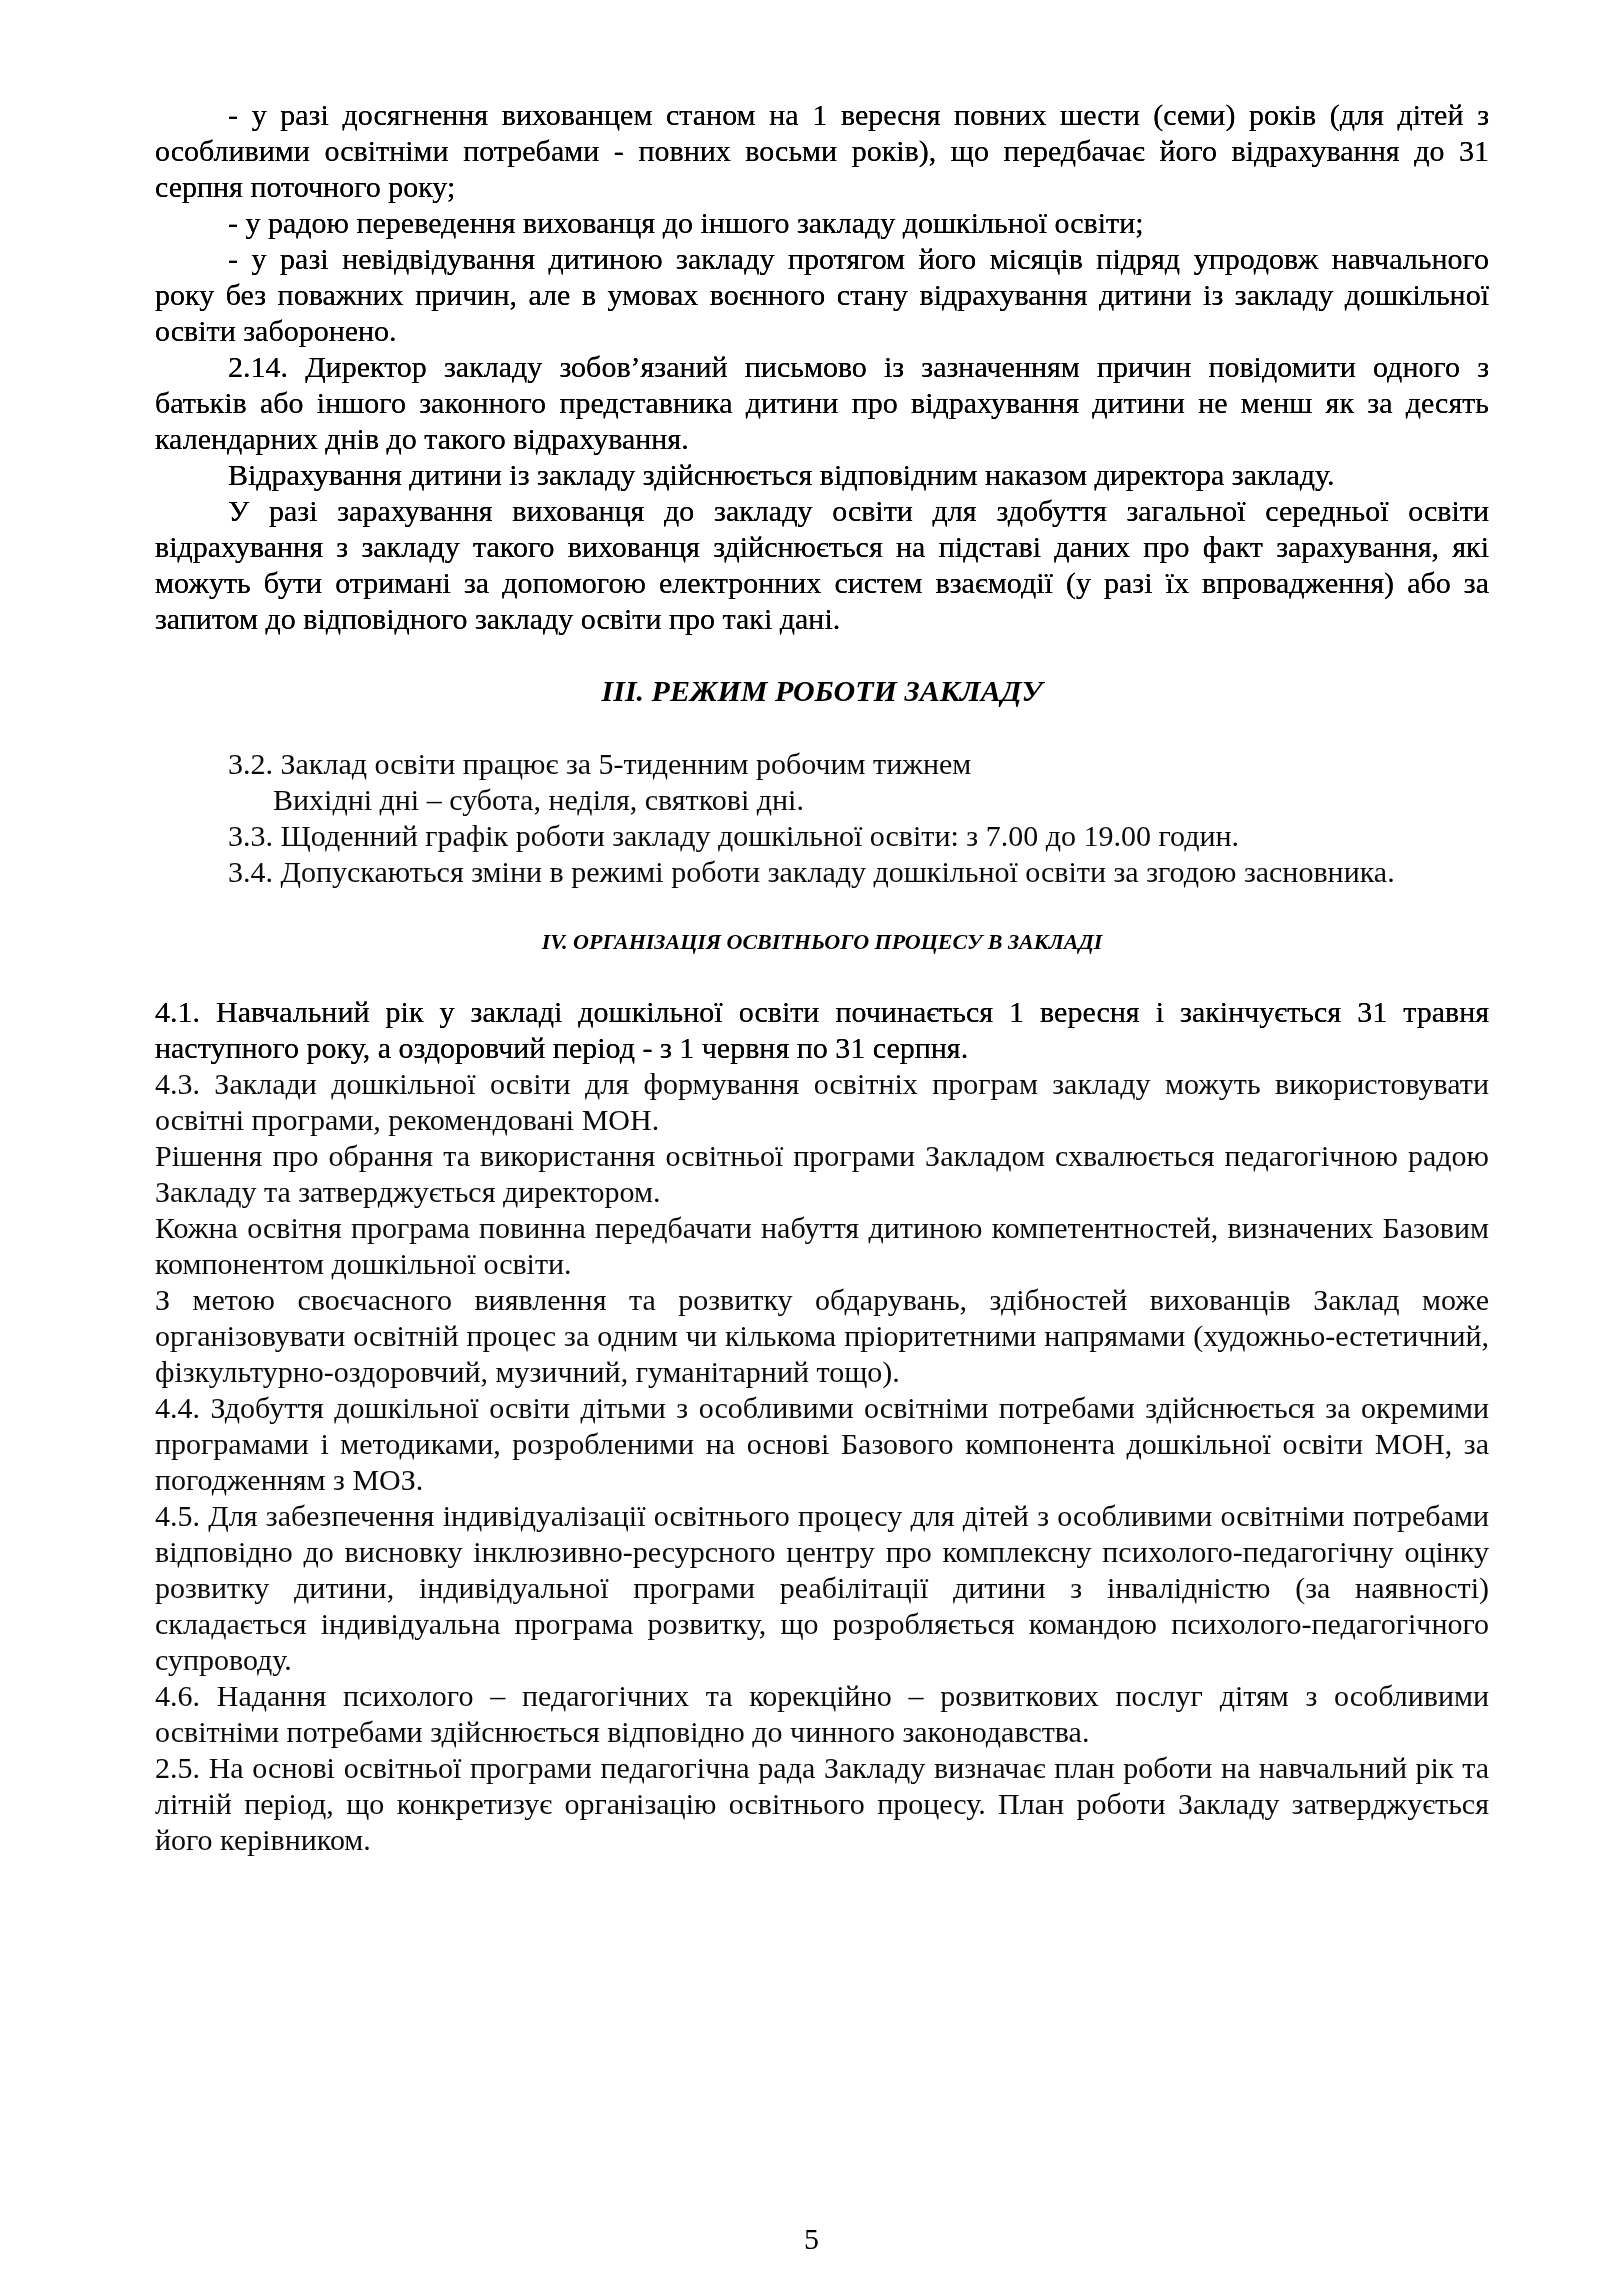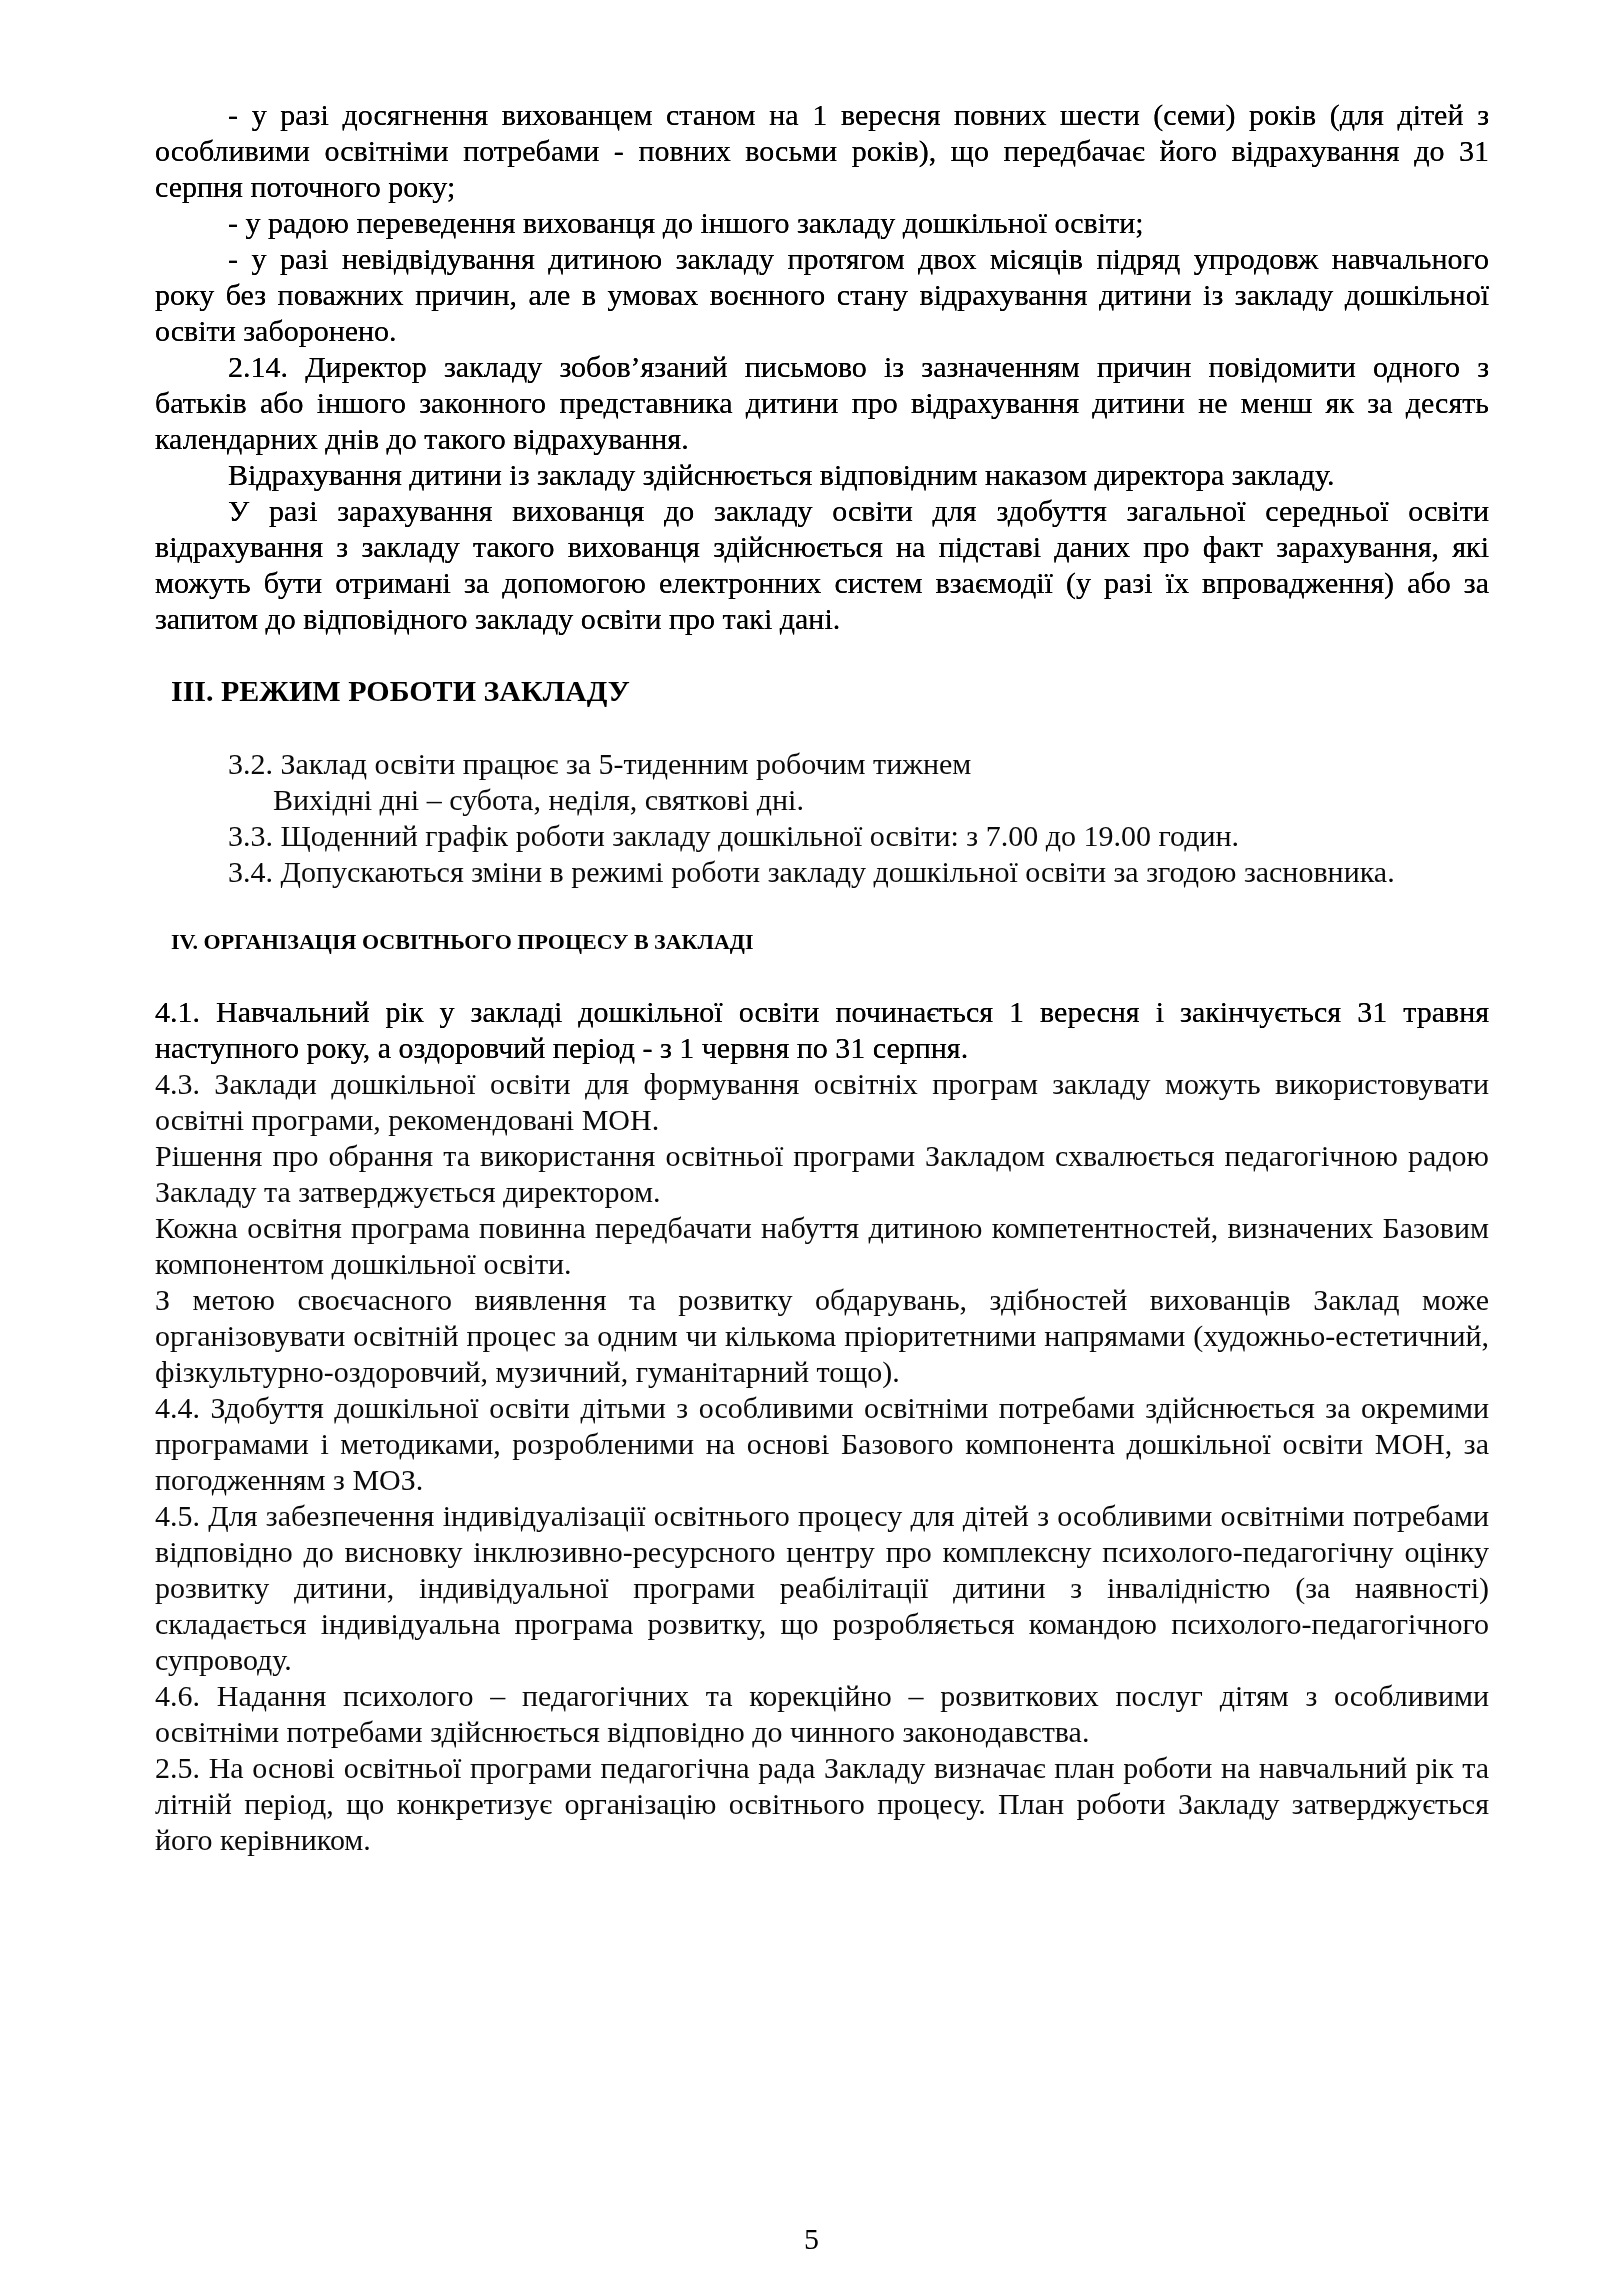--- a/index.html
+++ b/index.html
@@ -6,35 +6,35 @@
   body { width: 1623px; height: 2295px; position: relative; overflow: hidden; }
   .page {
     position: absolute; left: 155px; top: 97px; width: 1334px;
     font-family: "Liberation Serif", serif; font-size: 30px; line-height: 36px;
     color: #0a0a0a;
   }
   .p { margin: 0; text-align: justify; text-align-last: left; }
   .ind { text-indent: 73px; }
   .ind-x { padding-left: 118px; }
   .dark { color: #000; text-shadow: 0 0 0.4px #000; }
-  .h { font-weight: bold; margin: 16px; color: #000; }
+  .h { font-weight: bold; text-align: center; margin: 0; color: #000; font-style: italic; }
   .h3 { margin-top: 36px; margin-bottom: 37px; }
   .h4 { margin-top: 34px; margin-bottom: 34px; }
   .pagenum {
     position: absolute; left: 0; width: 1623px; top: 2222px; text-align: center;
     font-family: "Liberation Serif", serif; font-size: 30px; color: #000;
   }
 </style>
 </head>
 <body>
 
 <div class="page">
   <p class="p ind dark">- у разі досягнення вихованцем станом на 1 вересня повних шести (семи) років (для дітей з особливими освітніми потребами - повних восьми років), що передбачає його відрахування до 31 серпня поточного року;</p>
   <p class="p ind dark">- у радою переведення вихованця до іншого закладу дошкільної освіти;</p>
-  <p class="p ind dark">- у разі невідвідування дитиною закладу протягом двох місяців підряд упродовж навчального року без поважних причин, але в умовах воєнного стану відрахування дитини із закладу дошкільної освіти заборонено.</p>
+  <p class="p ind dark">- у разі невідвідування дитиною закладу протягом його місяців підряд упродовж навчального року без поважних причин, але в умовах воєнного стану відрахування дитини із закладу дошкільної освіти заборонено.</p>
   <p class="p ind dark">2.14. Директор закладу зобов’язаний письмово із зазначенням причин повідомити одного з батьків або іншого законного представника дитини про відрахування дитини не менш як за десять календарних днів до такого відрахування.</p>
   <p class="p ind dark">Відрахування дитини із закладу здійснюється відповідним наказом директора закладу.</p>
   <p class="p ind dark">У разі зарахування вихованця до закладу освіти для здобуття загальної середньої освіти відрахування з закладу такого вихованця здійснюється на підставі даних про факт зарахування, які можуть бути отримані за допомогою електронних систем взаємодії (у разі їх впровадження) або за запитом до відповідного закладу освіти про такі дані.</p>
 
   <h2 class="h h3" style="font-size:30px;">ІІІ.  РЕЖИМ РОБОТИ ЗАКЛАДУ</h2>
 
   <p class="p ind">3.2. Заклад освіти працює за 5-тиденним робочим тижнем</p>
   <p class="p ind-x">Вихідні  дні – субота,  неділя,  святкові  дні.</p>
   <p class="p ind">3.3. Щоденний графік роботи закладу дошкільної освіти: з 7.00 до 19.00 годин.</p>
   <p class="p ind">3.4. Допускаються зміни в режимі роботи закладу дошкільної освіти за згодою засновника.</p>

